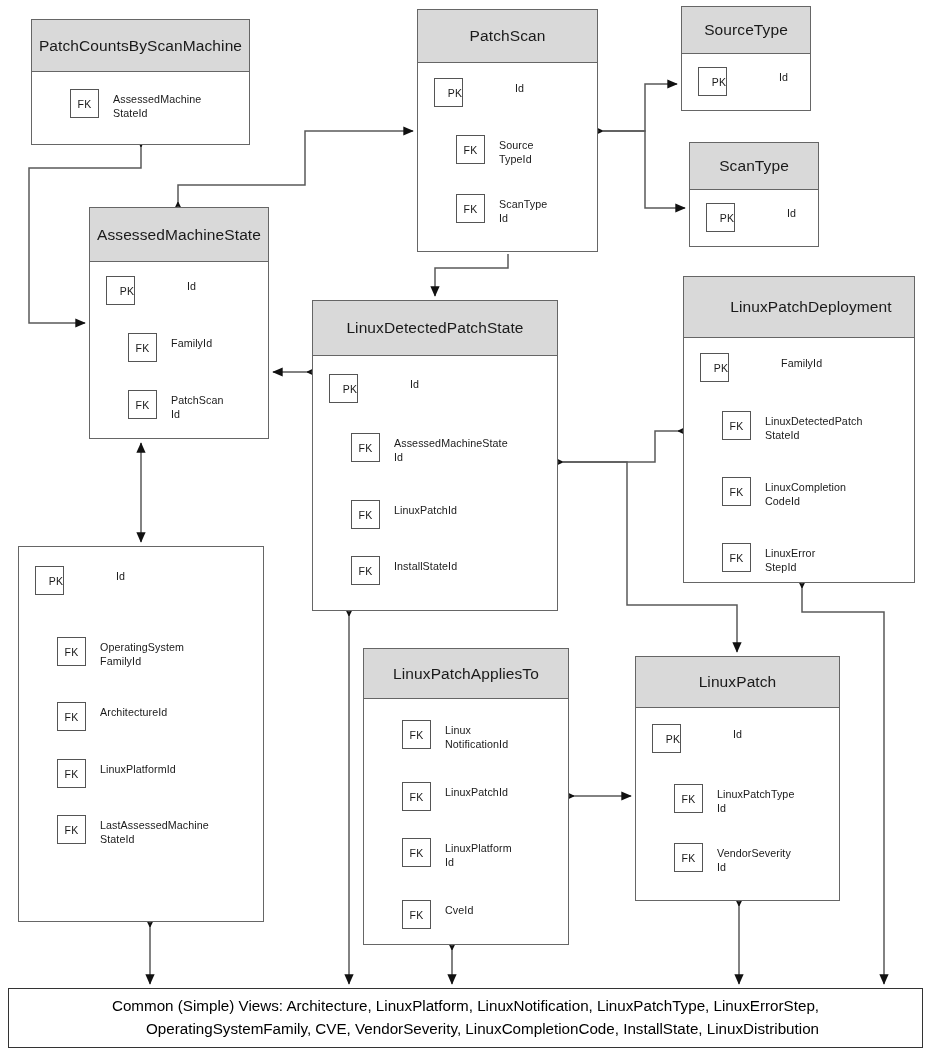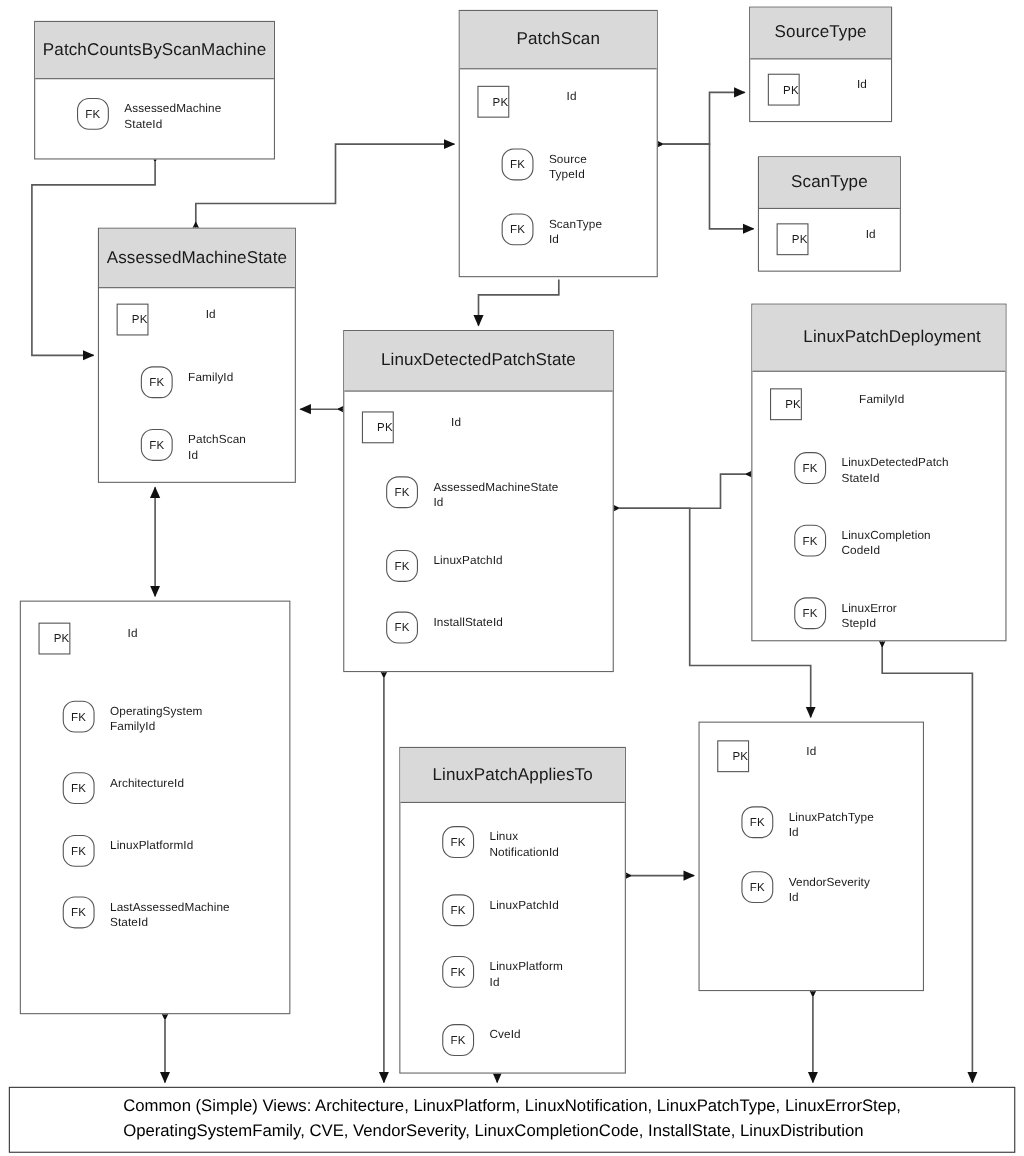--- a/index.html
+++ b/index.html
@@ -74,32 +74,32 @@
   .attr-name {
     font-size: 10.7px;
     color: #1a1a1a;
     line-height: 1.32;
     padding-top: 3px;
     white-space: pre-line;
     letter-spacing: 0.1px;
   }
   .attr.pk .keybox { margin-left: 16px; padding-left: 13px; }
   .attr.pk .attr-name { margin-left: 52px; }
-  .attr.fk .keybox { margin-left: 38px; border-radius: 11px; }
+  .attr.fk .keybox { margin-left: 38px; }
   .attr.fk .attr-name { margin-left: 14px; }
 
   #banner {
     position: absolute;
     box-sizing: border-box;
     border: 1.6px solid #333333;
     background: #ffffff;
     display: flex;
     align-items: center;
     justify-content: center;
-    text-align: left;
+    text-align: right;
     z-index: 5;
   }
   #banner-text {
     font-size: 15.2px;
     color: #000000;
     line-height: 1.5;
     white-space: pre-line;
     padding: 0 14px;
   }
 </style>
@@ -283,21 +283,21 @@
             <div class="keybox">FK</div>
             <div class="attr-name">LinuxPlatformId</div>
           </div>
           <div class="attr fk" style="top: 268px;">
             <div class="keybox">FK</div>
             <div class="attr-name">LastAssessedMachine
 StateId</div>
           </div>
         </div>
       </div>
-      <div class="entity" style="left: 363px; top: 648px; width: 206px; height: 297px; margin-top: 31px;">
+      <div class="entity" style="left: 363px; top: 648px; width: 206px; height: 297px;">
         <div class="entity-header" style="height: 50px;">LinuxPatchAppliesTo</div>
         <div class="entity-body" style="height: 247px;">
           <div class="attr fk" style="top: 21px;">
             <div class="keybox">FK</div>
             <div class="attr-name">Linux
 NotificationId</div>
           </div>
           <div class="attr fk" style="top: 83px;">
             <div class="keybox">FK</div>
             <div class="attr-name">LinuxPatchId</div>
@@ -307,20 +307,21 @@
             <div class="attr-name">LinuxPlatform
 Id</div>
           </div>
           <div class="attr fk" style="top: 201px;">
             <div class="keybox">FK</div>
             <div class="attr-name">CveId</div>
           </div>
         </div>
       </div>
       <div class="entity" style="left: 635px; top: 656px; width: 205px; height: 245px;">
+        <div class="entity-header" style="height: 51px;">LinuxPatch</div>
         <div class="entity-body" style="height: 194px;">
           <div class="attr pk" style="top: 16px;">
             <div class="keybox">PK</div>
             <div class="attr-name">Id</div>
           </div>
           <div class="attr fk" style="top: 76px;">
             <div class="keybox">FK</div>
             <div class="attr-name">LinuxPatchType
 Id</div>
           </div>

